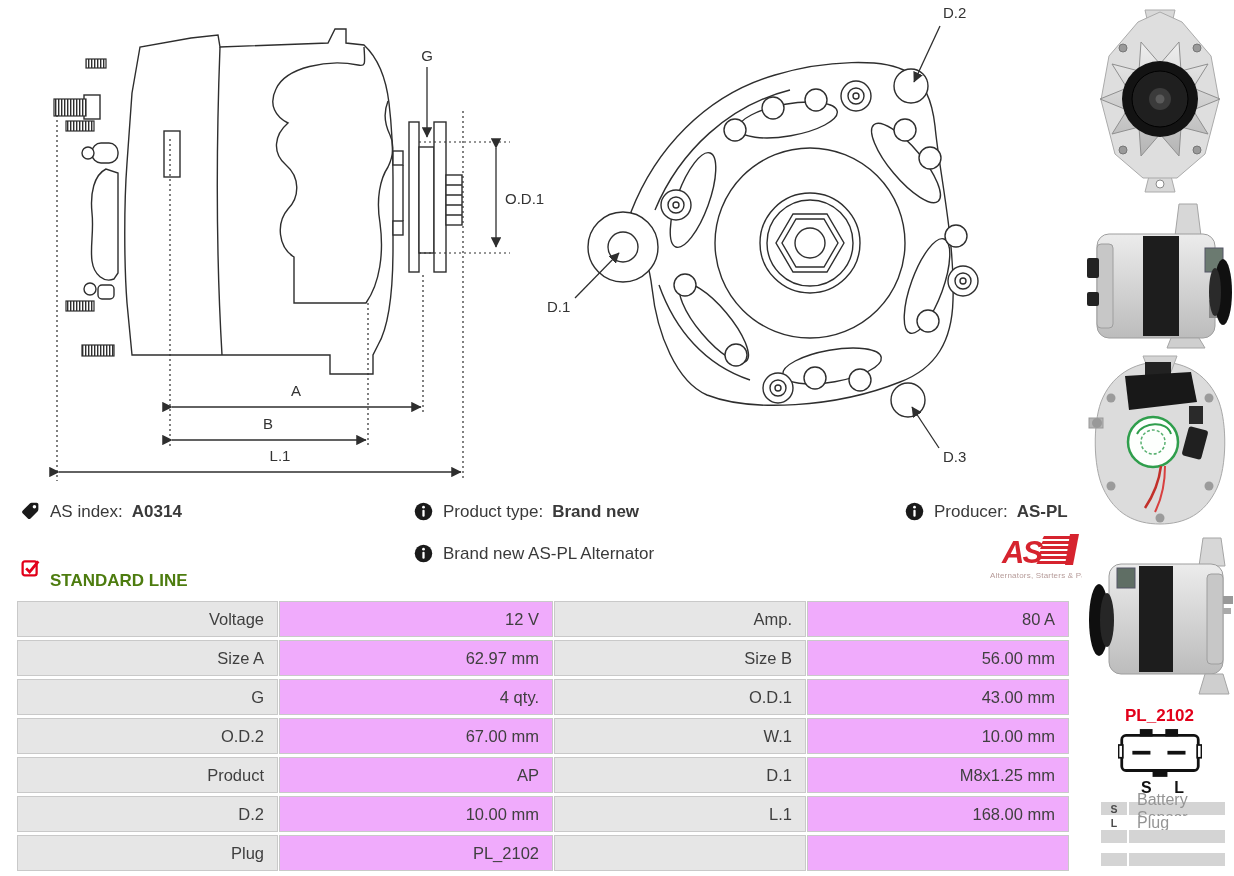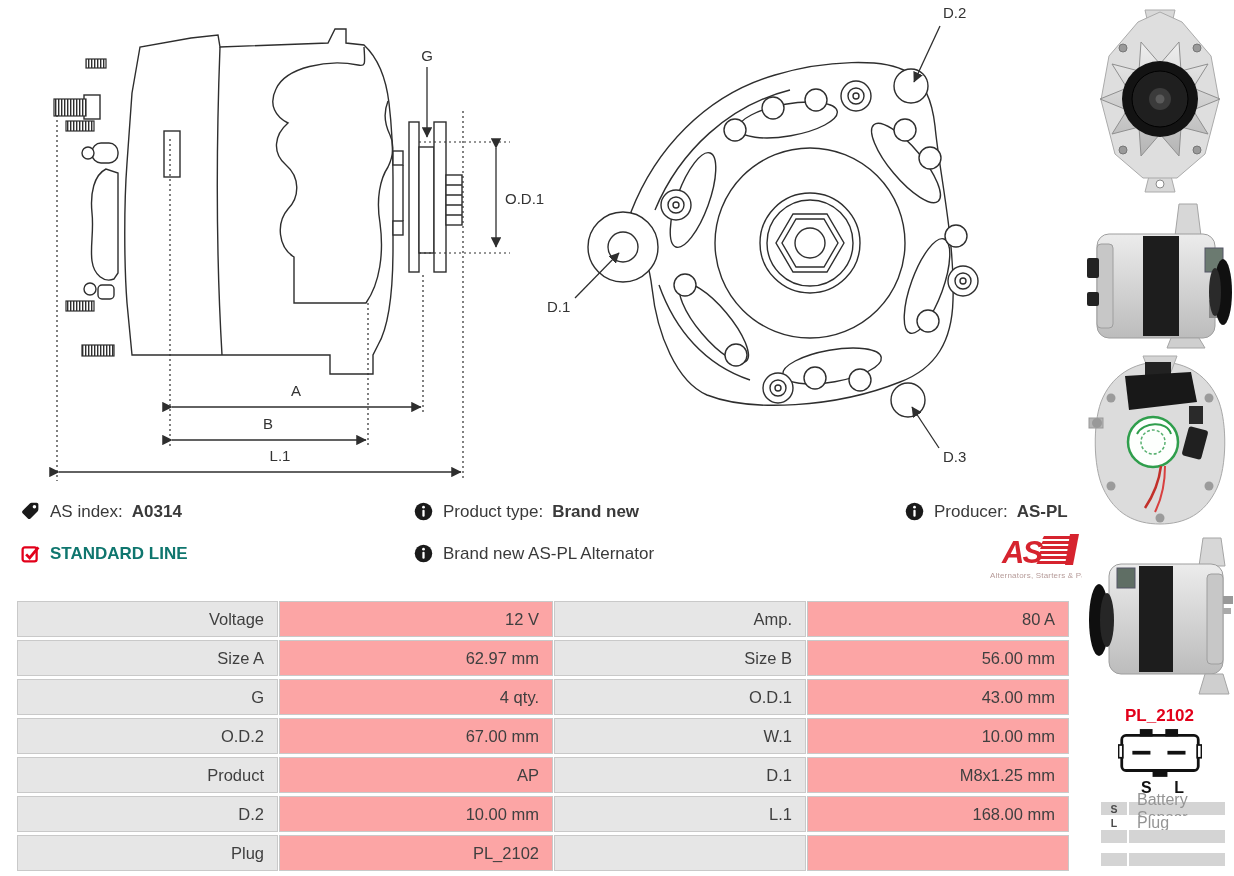--- a/index.html
+++ b/index.html
@@ -14,32 +14,32 @@
   .tfill{stroke:#2e2e2e;stroke-width:1.4;fill:#fff;}
   .dot{stroke:#2e2e2e;stroke-width:1.2;stroke-dasharray:2 3;fill:none;}
   .dim{stroke:#2e2e2e;stroke-width:1.3;fill:none;}
   .dlabel{font-size:15px;fill:#333;}
 
   
   .info-bar{position:absolute;top:501px;left:0;width:1085px;height:92px;}
   .info-col{position:absolute;top:0;display:flex;flex-direction:column;gap:21px;justify-content:center;}
   .info-line{display:flex;align-items:center;gap:9px;font-size:17px;color:#3a3a3a;white-space:nowrap;}
   .info-line b{font-weight:bold;}
-  .red{color:#0f766e;font-weight:bold;}
+  .red{color:#4d7c0f;font-weight:bold;margin-top:28px;}
   .icn{width:21px;height:21px;flex:0 0 auto;display:block;}
 
   .logo-wrap{position:absolute;left:904px;top:31px;width:178px;display:flex;justify-content:flex-end;}
 
   
   table.spec{position:absolute;left:16px;top:598px;border-collapse:separate;border-spacing:1px 3px;
              table-layout:fixed;width:1049px;}
   table.spec td{height:34px;border:1px solid #c9c9c9;text-align:right;padding:0 13px 0 4px;
                 font-size:16.5px;color:#3f3f3f;overflow:hidden;white-space:nowrap;}
   td.lbl{background:#e6e6e6;margin-left:12px;}
-  td.val{background:#fca5a5;}
+  td.val{background:#f0abfc;}
 
   
   .sidebar{position:absolute;left:1085px;top:0;width:149px;height:876px;}
   .photo{display:block;margin:0 auto;}
   .plug-code{margin:6px 0 2px 0;text-align:center;font-size:17px;font-weight:bold;color:#e2001a;}
   .plug-box{display:block;margin:2px auto 0 auto;}
   .legend{margin:6px 0 0 16px;width:124px;display:flex;flex-direction:column;gap:1px;}
   .lg-row{display:flex;gap:2px;height:13px;}
   .lg-row.spacer{height:8px;}
   .lg-key{width:26px;display:flex;align-items:center;justify-content:center;

